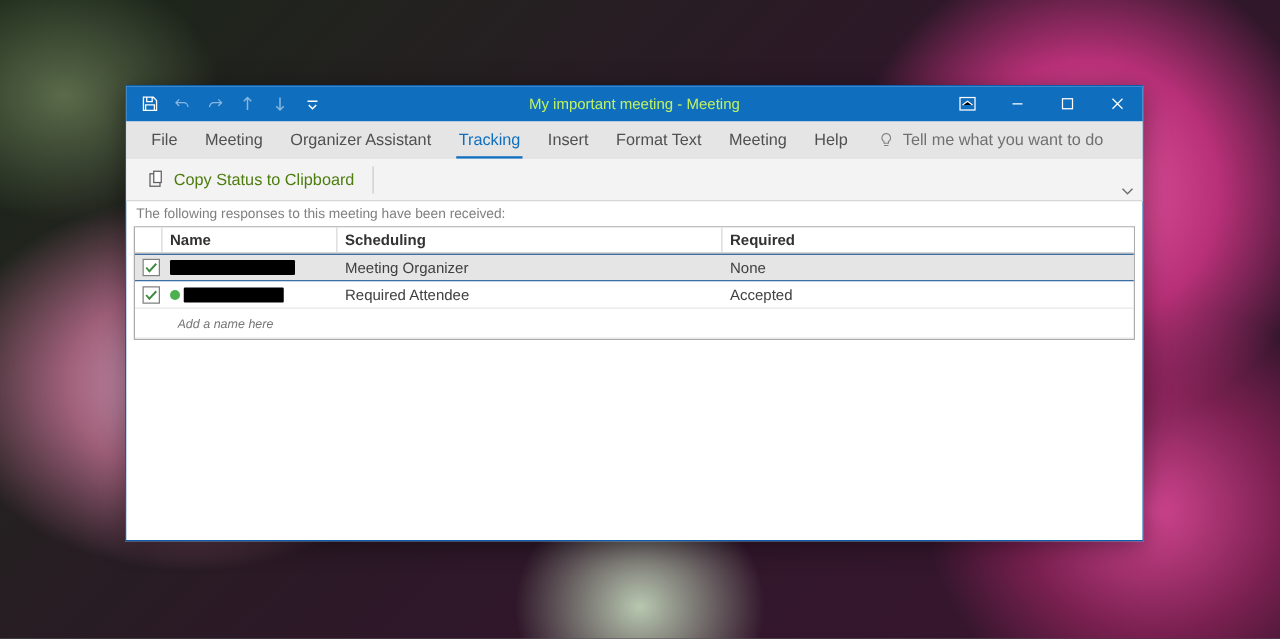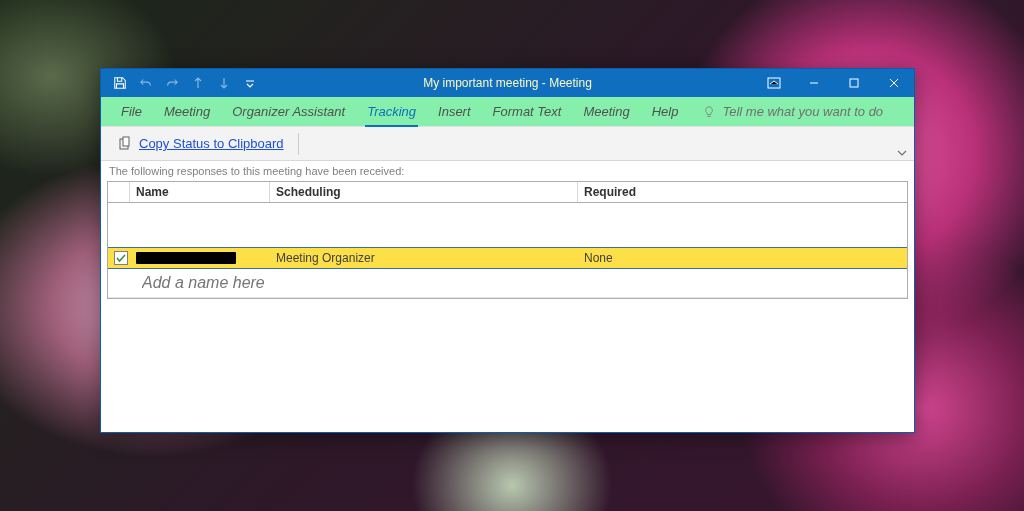--- a/index.html
+++ b/index.html
@@ -13,56 +13,56 @@
         radial-gradient(ellipse 250px 200px at 5% 15%, #5a6b4a 0%, transparent 50%),
         radial-gradient(ellipse 200px 180px at 50% 95%, #b8c8b0 0%, transparent 50%),
         linear-gradient(135deg, #1a2818 0%, #2d1828 50%, #3a1530 100%);
     }
     .window {
       position: absolute; left: 100px; top: 68px; width: 815px; height: 365px;
       background: #fff; border: 1px solid #0b5cab; box-shadow: 0 4px 20px rgba(0,0,0,0.4);
       display: flex; flex-direction: column;
     }
     .titlebar {
-      height: 28px; background: #106ebe; color: #fef9c3; display: flex; align-items: center;
+      height: 28px; background: #106ebe; color: #bef264; display: flex; align-items: center;
       position: relative;
     }
     .qat { display: flex; align-items: center; gap: 4px; padding-left: 8px; }
     .qat-btn { width: 22px; height: 20px; display: flex; align-items: center; justify-content: center; cursor: pointer; color: #fff; }
     .qat-btn.disabled { opacity: 0.5; }
     .title-center { position: absolute; left: 50%; transform: translateX(-50%); font-size: 12px; white-space: nowrap; }
     .win-controls { margin-left: auto; display: flex; }
     .win-btn { width: 40px; height: 28px; display: flex; align-items: center; justify-content: center; cursor: pointer; }
-    .menubar { height: 30px; background: #86efac; display: flex; align-items: center; padding: 0 10px; gap: 2px; border-bottom: 1px solid #e0e0e0; font-style: italic; }
+    .menubar { height: 30px; background: #e5e5e5; display: flex; align-items: center; padding: 0 10px; gap: 2px; border-bottom: 1px solid #e0e0e0; }
     .menu-tab { padding: 4px 10px; font-size: 13px; color: #505050; cursor: pointer; position: relative; }
     .menu-tab.active { color: #106ebe; }
     .menu-tab.active::after { content: ''; position: absolute; bottom: -4px; left: 8px; right: 8px; height: 2px; background: #106ebe; }
     .tellme { display: flex; align-items: center; gap: 6px; margin-left: 12px; color: #707070; font-size: 13px; }
     .ribbon { height: 34px; background: #f3f3f3; display: flex; align-items: center; padding: 0 8px; border-bottom: 1px solid #d8d8d8; position: relative; }
-    .ribbon-btn { display: flex; align-items: center; gap: 6px; padding: 4px 8px; font-size: 13px; color: #1d4ed8; cursor: pointer; text-decoration: underline; }
+    .ribbon-btn { display: flex; align-items: center; gap: 6px; padding: 4px 8px; font-size: 13px; color: #4d7c0f; cursor: pointer; }
     .ribbon-sep { width: 1px; height: 22px; background: #cccccc; margin-left: 6px; }
     .ribbon-collapse { position: absolute; right: 6px; bottom: 2px; cursor: pointer; color: #707070; }
     .status-text { font-size: 11px; color: #808080; padding: 4px 8px; }
     .table-wrap { flex: 1; padding: 0 6px 6px 6px; display: flex; flex-direction: column; }
     .table { border: 1px solid #acacac; }
     .thead { display: flex; background: #fff; border-bottom: 1px solid #acacac; }
     .th { font-size: 12px; font-weight: 600; color: #323232; padding: 3px 6px; border-right: 1px solid #d8d8d8; }
     .th:last-child { border-right: none; }
     .col-chk { width: 22px; }
     .col-name { width: 140px; }
     .col-att { width: 308px; }
     .col-resp { flex: 1; }
     .trow { display: flex; align-items: center; font-size: 12px; color: #404040; border-bottom: 1px solid #e6e6e6; height: 22px; }
-    .trow.selected { background: #fde047; border: 1px solid #3a6ea5; border-left:none; border-right:none;margin-top:44px; }
+    .trow.selected { background: #e5e5e5; border: 1px solid #3a6ea5; border-left:none; border-right:none; }
     .td { padding: 2px 6px; }
     .chk-box { width: 14px; height: 14px; border: 1px solid #808080; background: #fff; display: flex; align-items: center; justify-content: center; margin: 0 auto; }
     .redact { height: 12px; background: #000; border-radius: 1px; width: 100px; }
     .green-dot { width: 8px; height: 8px; background: #4caf50; border-radius: 50%; display: inline-block; margin-right: 3px; vertical-align: middle; }
     .add-name-row { display: flex; border-bottom: 1px solid #e6e6e6; }
-    .add-input { border: none; font-size: 16px; color: #909090; padding: 3px 6px; width: 100%; outline: none; font-style: italic; }
+    .add-input { border: none; font-size: 10px; color: #909090; padding: 3px 6px; width: 100%; outline: none; font-style: italic; }
     svg { display: block; }
   </style>
 </head>
 <body>
 
 <div class="desktop-bg"></div>
 
 <div class="window">
 
   <div class="titlebar">
@@ -180,20 +180,34 @@
               </svg>
           </div>
         </div>
         <div class="td col-name">
           <div class="redact"></div>
         </div>
         <div class="td col-att">Meeting Organizer</div>
         <div class="td col-resp">None</div>
       </div>
 
+      <div class="trow">
+        <div class="td col-chk">
+          <div class="chk-box">
+            <svg width="10" height="10" viewBox="0 0 10 10">
+                <path fill="none" stroke="#3c8a3c" stroke-width="1.5" d="M1 5l2.5 3L9 2"></path>
+              </svg>
+          </div>
+        </div>
+        <div class="td col-name">
+          <span class="green-dot"></span><span class="redact" style="display:inline-block;width:80px;vertical-align:middle;"></span>
+        </div>
+        <div class="td col-att">Required Attendee</div>
+        <div class="td col-resp">Accepted</div>
+      </div>
 
       <div class="add-name-row">
         <div class="td col-chk"></div>
         <div class="td col-name" style="flex:1">
           <input class="add-input" placeholder="Add a name here" style="">
         </div>
       </div>
 
     </div>
   </div>

